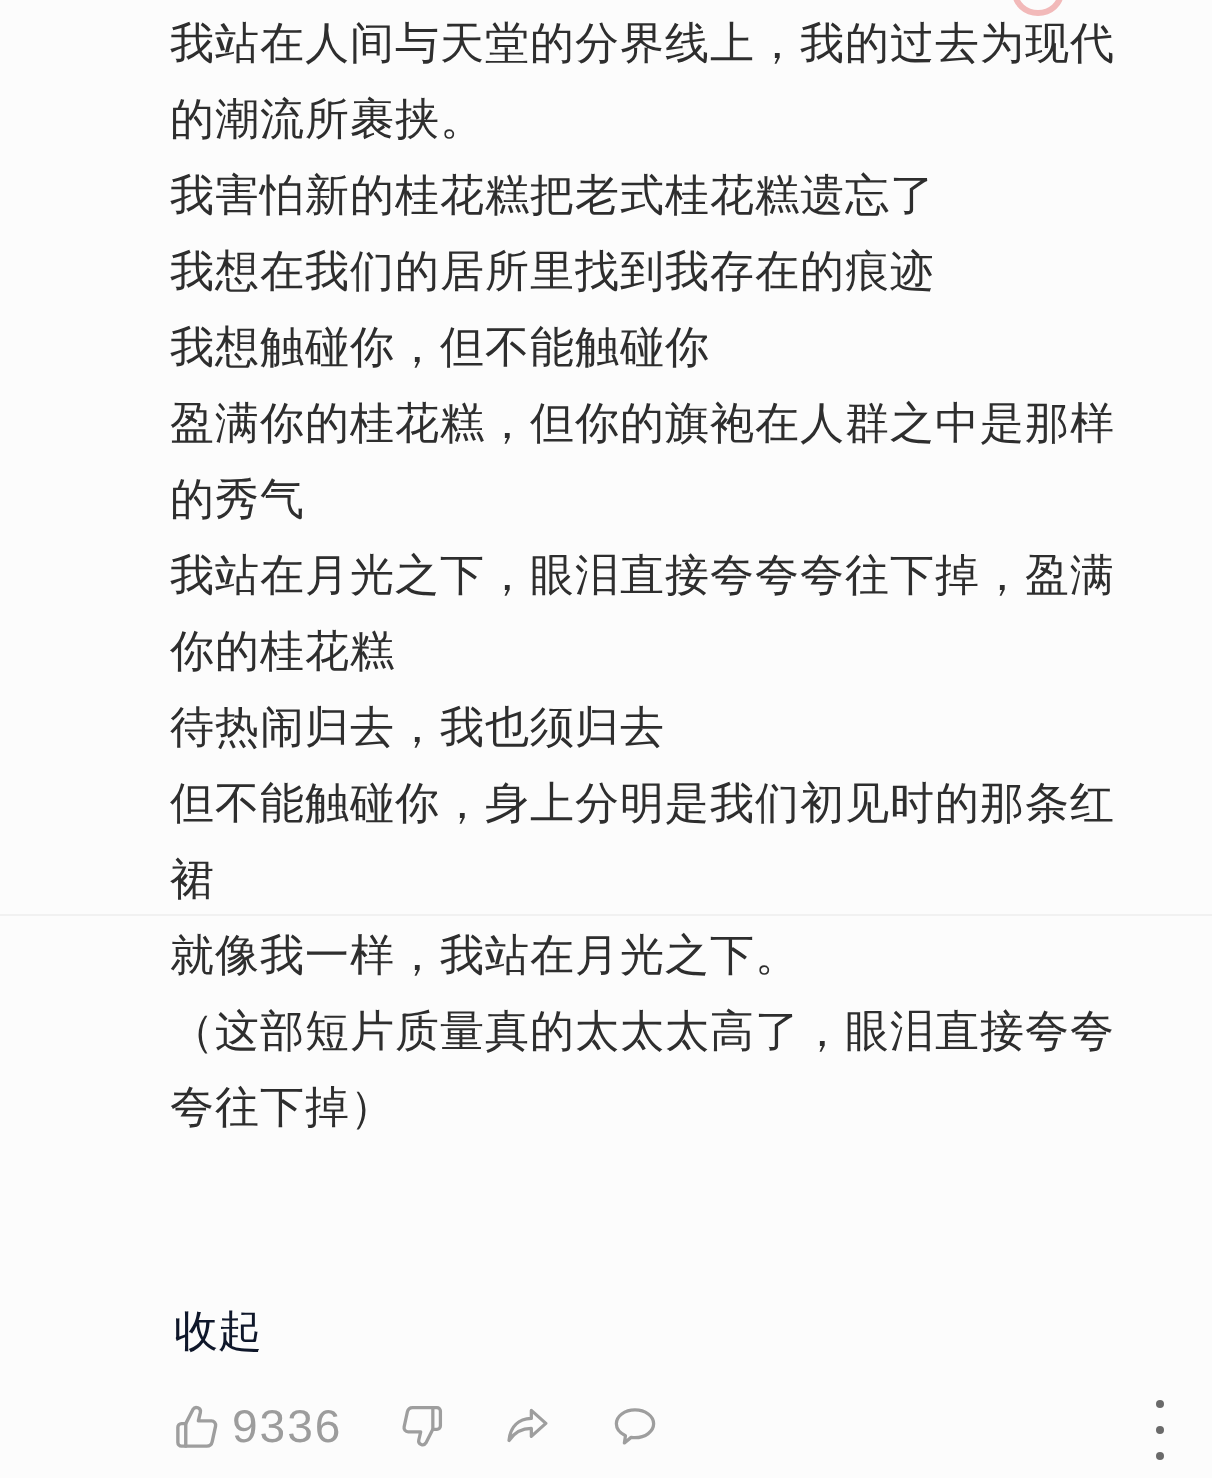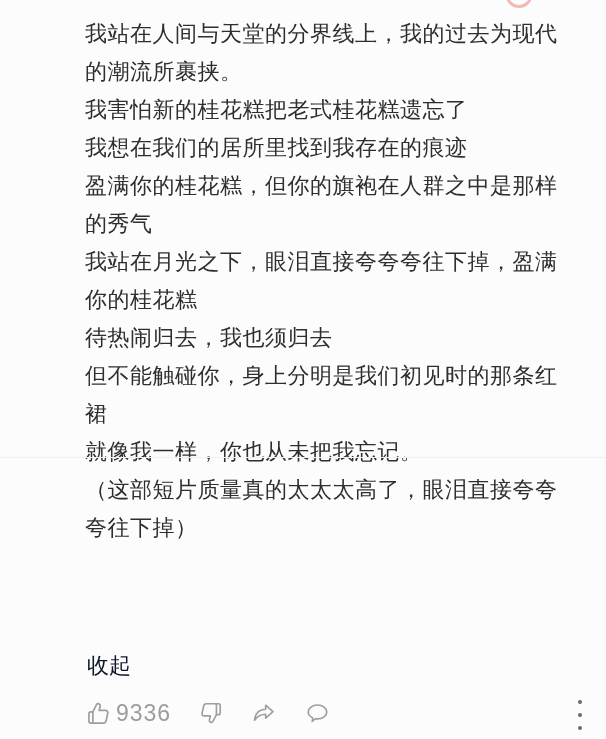--- a/index.html
+++ b/index.html
@@ -23,21 +23,21 @@
   
   .pink-arc {
     position: absolute; left: 506px; top: -16px;
     width: 26px; height: 24px;
     border: 3px solid #f2b9b9;
     border-radius: 50%;
     background: transparent;
   }
 
   .comment-body {
-    position: absolute; left: 85px; top: 15px;
+    position: absolute; left: 85px; top: 3px;
     width: 492px;
     font-size: 22px;
     line-height: 38px;
     color: #2e2e2e;
     letter-spacing: 0.5px;
   }
   .comment-body p { margin: 0; padding: 0; }
 
   .collapse-link {
     position: absolute; left: 87px; top: 651px;
@@ -78,25 +78,26 @@
 <body>
 
 <div class="page">
 
   <div class="pink-arc"></div>
 
   <div class="comment-body">
     <p>我站在人间与天堂的分界线上，我的过去为现代的潮流所裹挟。</p>
     <p>我害怕新的桂花糕把老式桂花糕遗忘了</p>
     <p>我想在我们的居所里找到我存在的痕迹</p>
+    <p>我想触碰你，但不能触碰你</p>
     <p>盈满你的桂花糕，但你的旗袍在人群之中是那样的秀气</p>
     <p>我站在月光之下，眼泪直接夸夸夸往下掉，盈满你的桂花糕</p>
     <p>待热闹归去，我也须归去</p>
     <p>但不能触碰你，身上分明是我们初见时的那条红裙</p>
-    <p>就像我一样，你也从未把我忘记。</p>
+    <p>就像我一样，我站在月光之下。</p>
     <p>（这部短片质量真的太太太高了，眼泪直接夸夸夸往下掉）</p>
   </div>
 
   <a class="collapse-link">收起</a>
 
   <div class="action-row">
 
     <div class="action act-like">
       <span class="ic">
         <svg width="27" height="27" viewBox="0 0 24 24" fill="none" stroke="#9e9e9e" stroke-width="1.5" stroke-linejoin="round" stroke-linecap="round">

